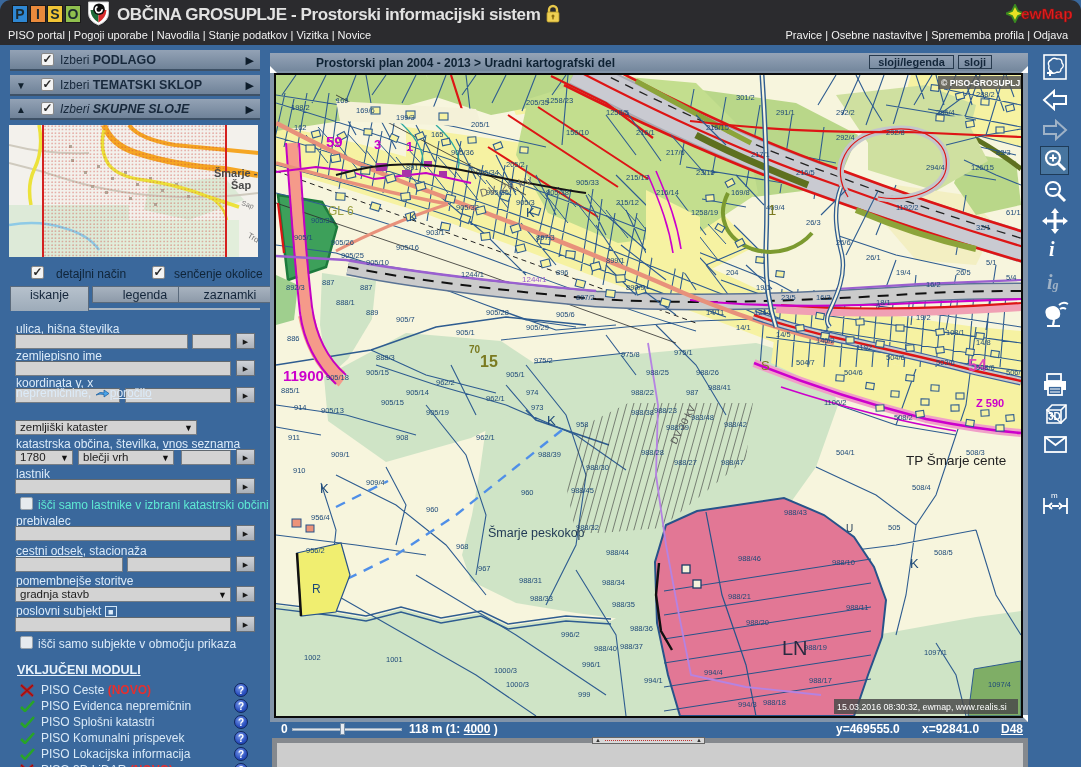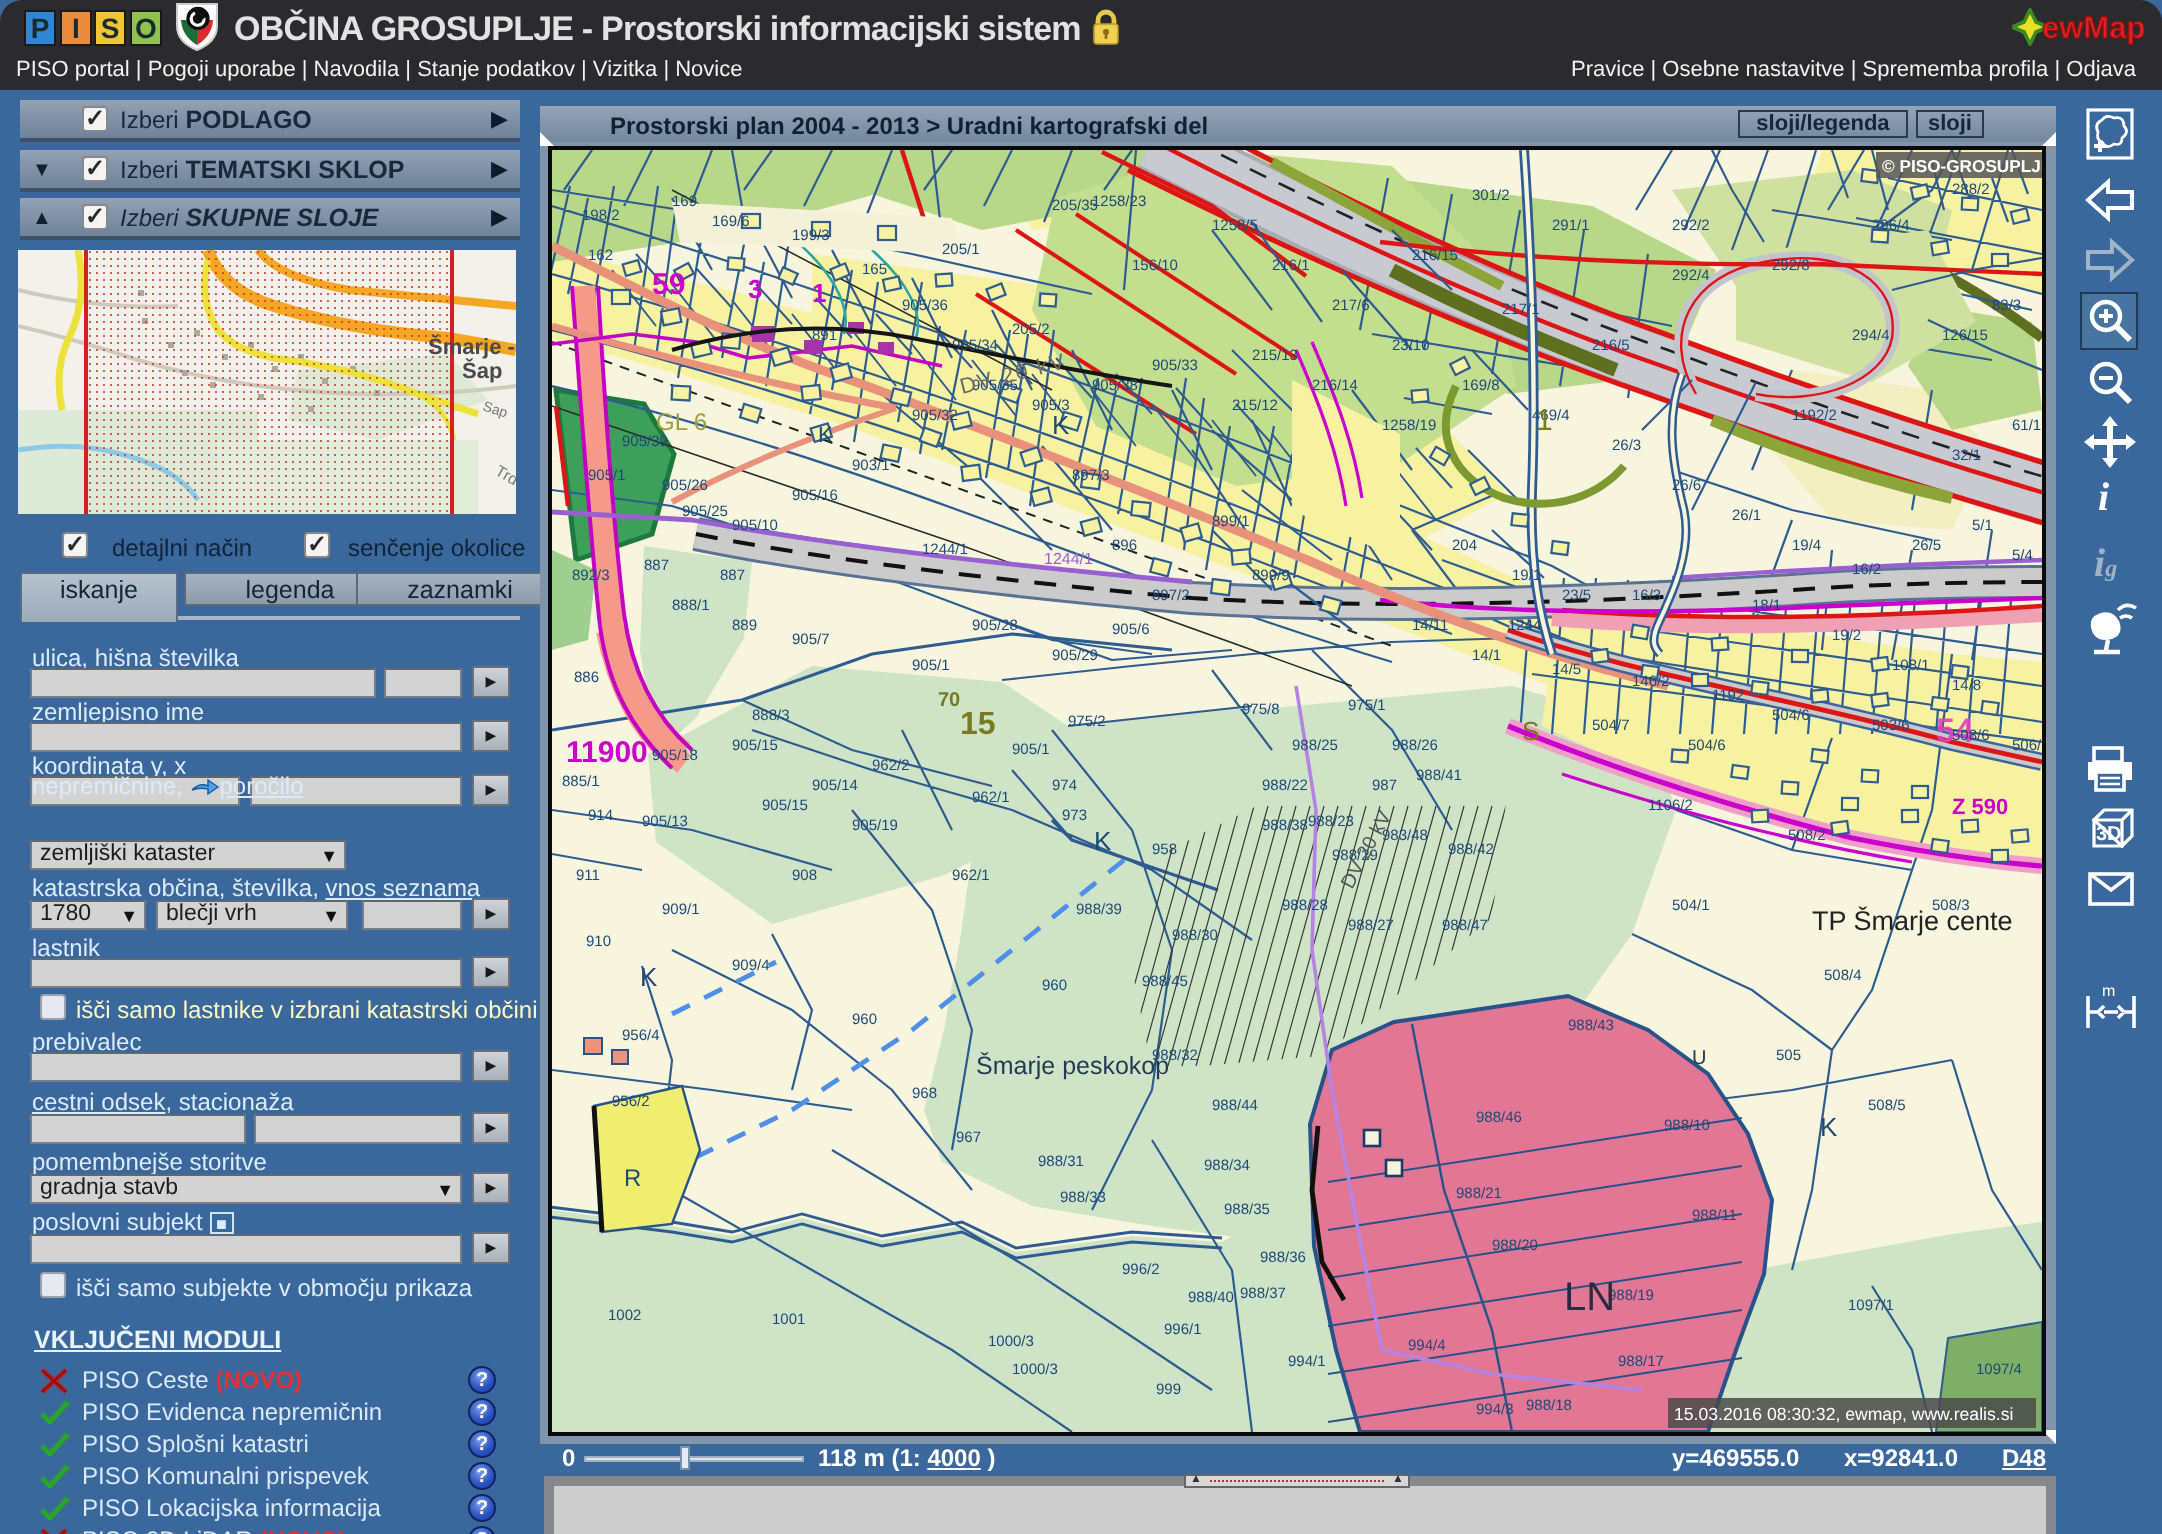--- a/index.html
+++ b/index.html
@@ -137,31 +137,31 @@
     <div class="lbl" style="top:349px;">zemljepisno ime</div>
     <div class="inp" style="left:15px;top:361px;width:216px;"></div>
     <div class="gbtn" style="left:236px;top:360px;">▶</div>
     <div class="lbl" style="top:376px;"><span class="u">koordinata</span> y, x</div>
     <div class="inp" style="left:15px;top:388px;width:105px;"></div>
     <div class="inp" style="left:125px;top:388px;width:106px;"></div>
     <div class="gbtn" style="left:236px;top:387px;">▶</div>
     <div class="lbl" style="top:386px;">nepremičnine, <svg width="15" height="9" style="vertical-align:-1px">
         <path d="M1 6 Q5 2 9 4 L9 1 L14 4.5 L9 8 L9 5.5 Q5 4.5 1 6 Z" fill="#4aa3e8" stroke="#1a5a9a" stroke-width="0.7"></path>
       </svg><span class="u">poročilo</span></div>
-    <div class="sel" style="left:15px;top:420px;width:158px;">zemljiški kataster</div>
+    <div class="sel" style="left:15px;top:420px;width:182px;">zemljiški kataster</div>
     <div class="lbl" style="top:437px;">katastrska občina, številka, <span class="u">vnos seznama</span></div>
     <div class="sel" style="left:15px;top:450px;width:58px;">1780</div>
     <div class="sel" style="left:78px;top:450px;width:96px;">blečji vrh</div>
     <div class="inp" style="left:181px;top:450px;width:50px;"></div>
     <div class="gbtn" style="left:236px;top:449px;">▶</div>
     <div class="lbl" style="top:467px;">lastnik</div>
     <div class="inp" style="left:15px;top:479px;width:216px;"></div>
     <div class="gbtn" style="left:236px;top:478px;">▶</div>
     <span class="chk" style="left:20px;top:497px;background:#e6eaee;border-color:#98a2ac;">&nbsp;</span>
-    <span class="abs" style="left:38px;top:498px;color:#fef9c3;font:12px 'Liberation Sans';">išči samo lastnike v izbrani katastrski občini</span>
+    <span class="abs" style="left:38px;top:498px;color:#5eead4;font:12px 'Liberation Sans';">išči samo lastnike v izbrani katastrski občini</span>
     <div class="lbl" style="top:514px;"><span class="u">prebivalec</span></div>
     <div class="inp" style="left:15px;top:526px;width:216px;"></div>
     <div class="gbtn" style="left:236px;top:525px;">▶</div>
     <div class="lbl" style="top:544px;"><span class="u">cestni odsek</span>, stacionaža</div>
     <div class="inp" style="left:15px;top:557px;width:108px;"></div>
     <div class="inp" style="left:127px;top:557px;width:104px;"></div>
     <div class="gbtn" style="left:236px;top:556px;">▶</div>
     <div class="lbl" style="top:574px;">pomembnejše storitve</div>
     <div class="sel" style="left:15px;top:587px;width:216px;">gradnja stavb</div>
     <div class="gbtn" style="left:236px;top:586px;">▶</div>
@@ -198,21 +198,21 @@
     <div class="mrow" style="top:747px;">PISO Lokacijska informacija</div>
     <div class="qm" style="top:747px;">?</div>
     <svg class="abs" style="left:20px;top:764px;" width="14" height="13">
       <path d="M1 1 L13 12 M13 1 L1 12" stroke="#c01818" stroke-width="2.4" fill="none"></path>
       <path d="M1 1 L13 12 M13 1 L1 12" stroke="#801010" stroke-width="0.8" fill="none"></path>
     </svg>
     <div class="mrow" style="top:763px;">PISO 3D LiDAR<span style="color:#e43030;font-weight:bold;"> (NOVO)</span></div>
     <div class="qm" style="top:763px;">?</div>
 <div class="abs" style="left:270px;top:53px;width:758px;height:669px;background:#8294a9;"></div>
 <div class="abs" style="left:270px;top:53px;width:758px;height:18px;background:linear-gradient(#95a4b7,#74879d);"></div>
-<div class="abs" style="left:273px;top:56px;color:#0e2233;font:bold 12px 'Liberation Sans';padding-left:32px;">Prostorski plan 2004 - 2013 &gt; Uradni kartografski del</div>
+<div class="abs" style="left:284px;top:56px;color:#0e2233;font:bold 12px 'Liberation Sans';padding-left:32px;">Prostorski plan 2004 - 2013 &gt; Uradni kartografski del</div>
 <div class="abs" style="left:869px;top:55px;width:85px;height:14px;border:1px solid #273a4e;color:#13263a;font:bold 11px/13px 'Liberation Sans';text-align:center;">sloji/legenda</div>
 <div class="abs" style="left:958px;top:55px;width:34px;height:14px;border:1px solid #273a4e;color:#13263a;font:bold 11px/13px 'Liberation Sans';text-align:center;">sloji</div>
 <div class="abs" style="left:270px;top:66px;width:0;height:0;border-left:7px solid #fff;border-top:7px solid transparent;"></div>
 <div class="abs" style="left:1021px;top:66px;width:0;height:0;border-right:7px solid #fff;border-top:7px solid transparent;"></div>
 <div class="abs" style="left:1021px;top:715px;width:0;height:0;border-right:7px solid #fff;border-bottom:7px solid transparent;"></div>
 <div class="abs" style="left:274px;top:73px;width:749px;height:645px;border:2px solid #0a0a0a;background:#f7f5dd;">
       <svg width="745" height="641" viewBox="0 0 745 641" style="display:block">
         <rect width="745" height="641" fill="#f7f5dd"></rect>
         <path d="M46,198 L100,206 L96,244 L72,284 L52,302 L44,250 Z" fill="#cfe4c6"></path>
         <path d="M48,302 L130,258 L225,266 L258,288 L250,336 L195,363 L110,387 L52,346 Z" fill="#cfe4c6"></path>

